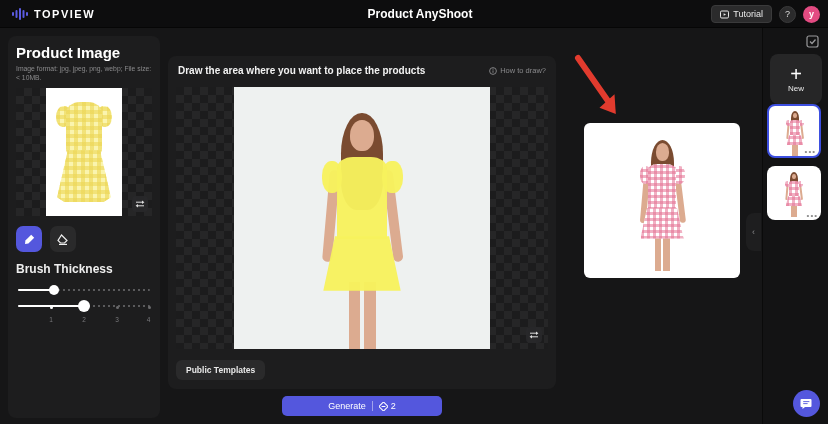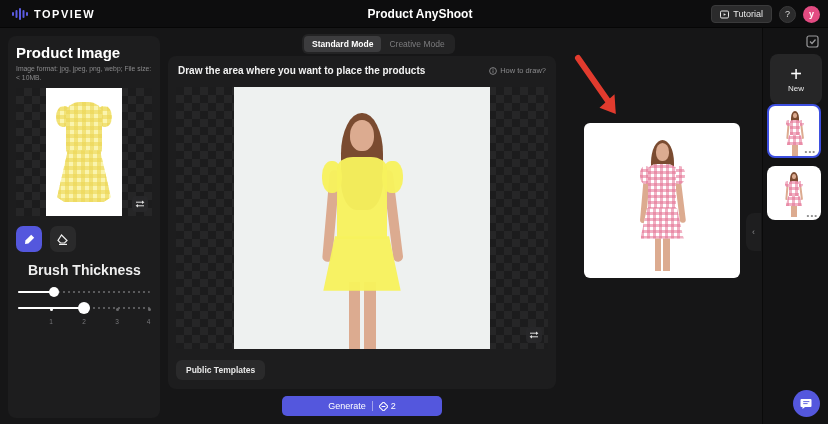--- a/index.html
+++ b/index.html
@@ -37,21 +37,21 @@
 
   .product-thumb{position:relative;width:136px;height:128px;overflow:hidden;}
   .product-white{position:absolute;left:30px;top:0;width:76px;height:128px;background:#fff;}
   .swap-btn{position:absolute;right:4px;bottom:4px;width:16px;height:16px;background:rgba(40,40,42,.92);
             border-radius:4px;display:flex;align-items:center;justify-content:center;cursor:pointer;}
 
   .tools{display:flex;gap:8px;margin:10px 0 10px 0;}
   .tool-btn{width:26px;height:26px;border-radius:7px;background:#2a2a2b;border:none;display:flex;align-items:center;justify-content:center;cursor:pointer;}
   .tool-btn.active{background:#5457dd;}
 
-  .lp-label{font-size:14px;font-weight:bold;color:#eee;margin:8px 0 8px 12px;}
+  .lp-label{font-size:12px;font-weight:bold;color:#eee;margin:8px 0 8px 0;}
 
   .slider{position:relative;height:12px;margin:0 2px 4px 2px;}
   .slider .track{position:absolute;left:0;right:0;top:5px;height:2px;border-radius:2px;
       background-image:repeating-linear-gradient(90deg,#5a5a5c 0 2px,transparent 2px 5px);}
   .slider .fill{position:absolute;left:0;top:5px;height:2px;border-radius:2px;background:#fff;}
   .slider .handle{position:absolute;top:1px;width:10px;height:10px;border-radius:50%;background:#fff;cursor:pointer;}
   .slider .tickdot{position:absolute;top:5.5px;width:3px;height:3px;border-radius:50%;background:#6a6a6c;}
   .tick-row{position:relative;height:10px;margin:0 2px;}
   .tick-row span{position:absolute;transform:translateX(-50%);font-size:6.5px;color:#77777a;}
 
@@ -158,24 +158,20 @@
               <path d="M3.6 3.2 L6 4.5 L3.6 5.8 Z" fill="#e8e8e8"></path>
             </svg>
         </span>
         <span>Tutorial</span>
       </button>
       <button class="help-btn">?</button>
       <div class="avatar">y</div>
     </div>
   </header>
 
-  <div class="mode-tabs">
-    <div class="tab active">Standard Mode</div>
-    <div class="tab">Creative Mode</div>
-  </div>
 
   <aside class="left-panel">
     <h3 class="lp-title">Product Image</h3>
     <p class="lp-hint">Image format: jpg, jpeg, png, webp; File size: &lt; 10MB.</p>
 
     <div class="product-thumb checker">
       <div class="product-white">
         <div class="dress" style="left:10px;top:14px;width:56px;height:100px;">
           <div class="d-sleeve left"></div>
             <div class="d-sleeve right"></div>

